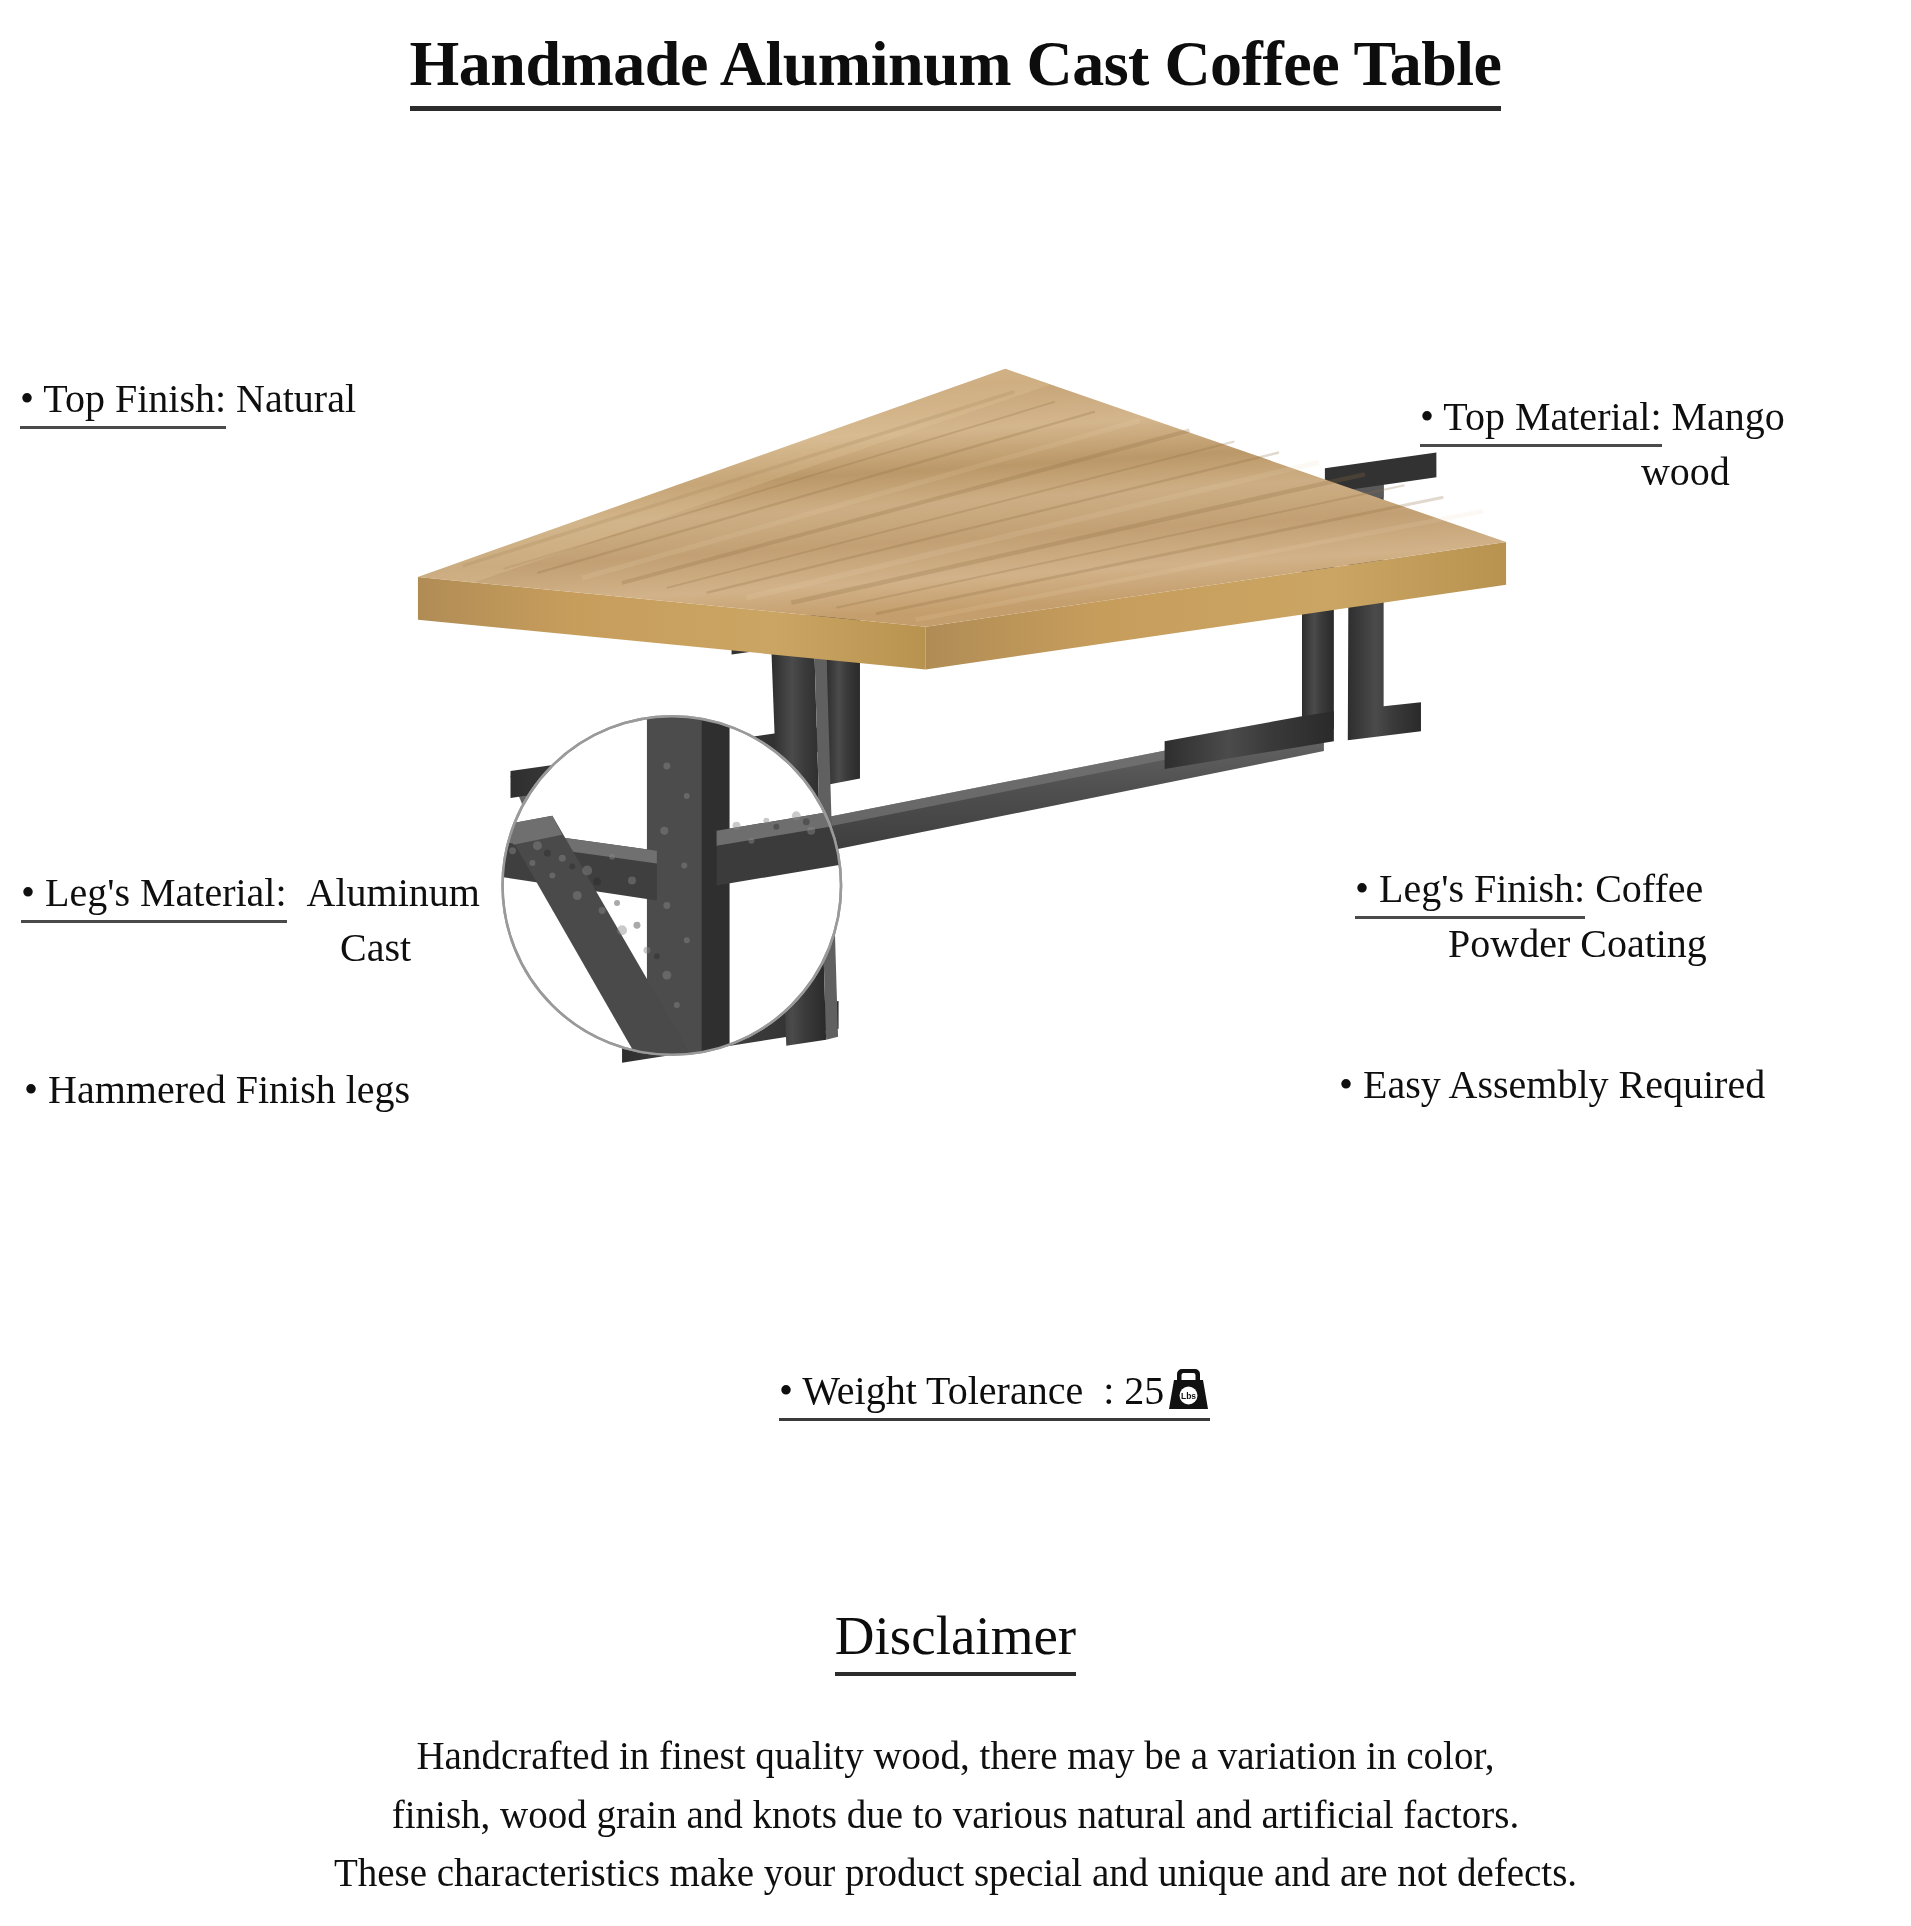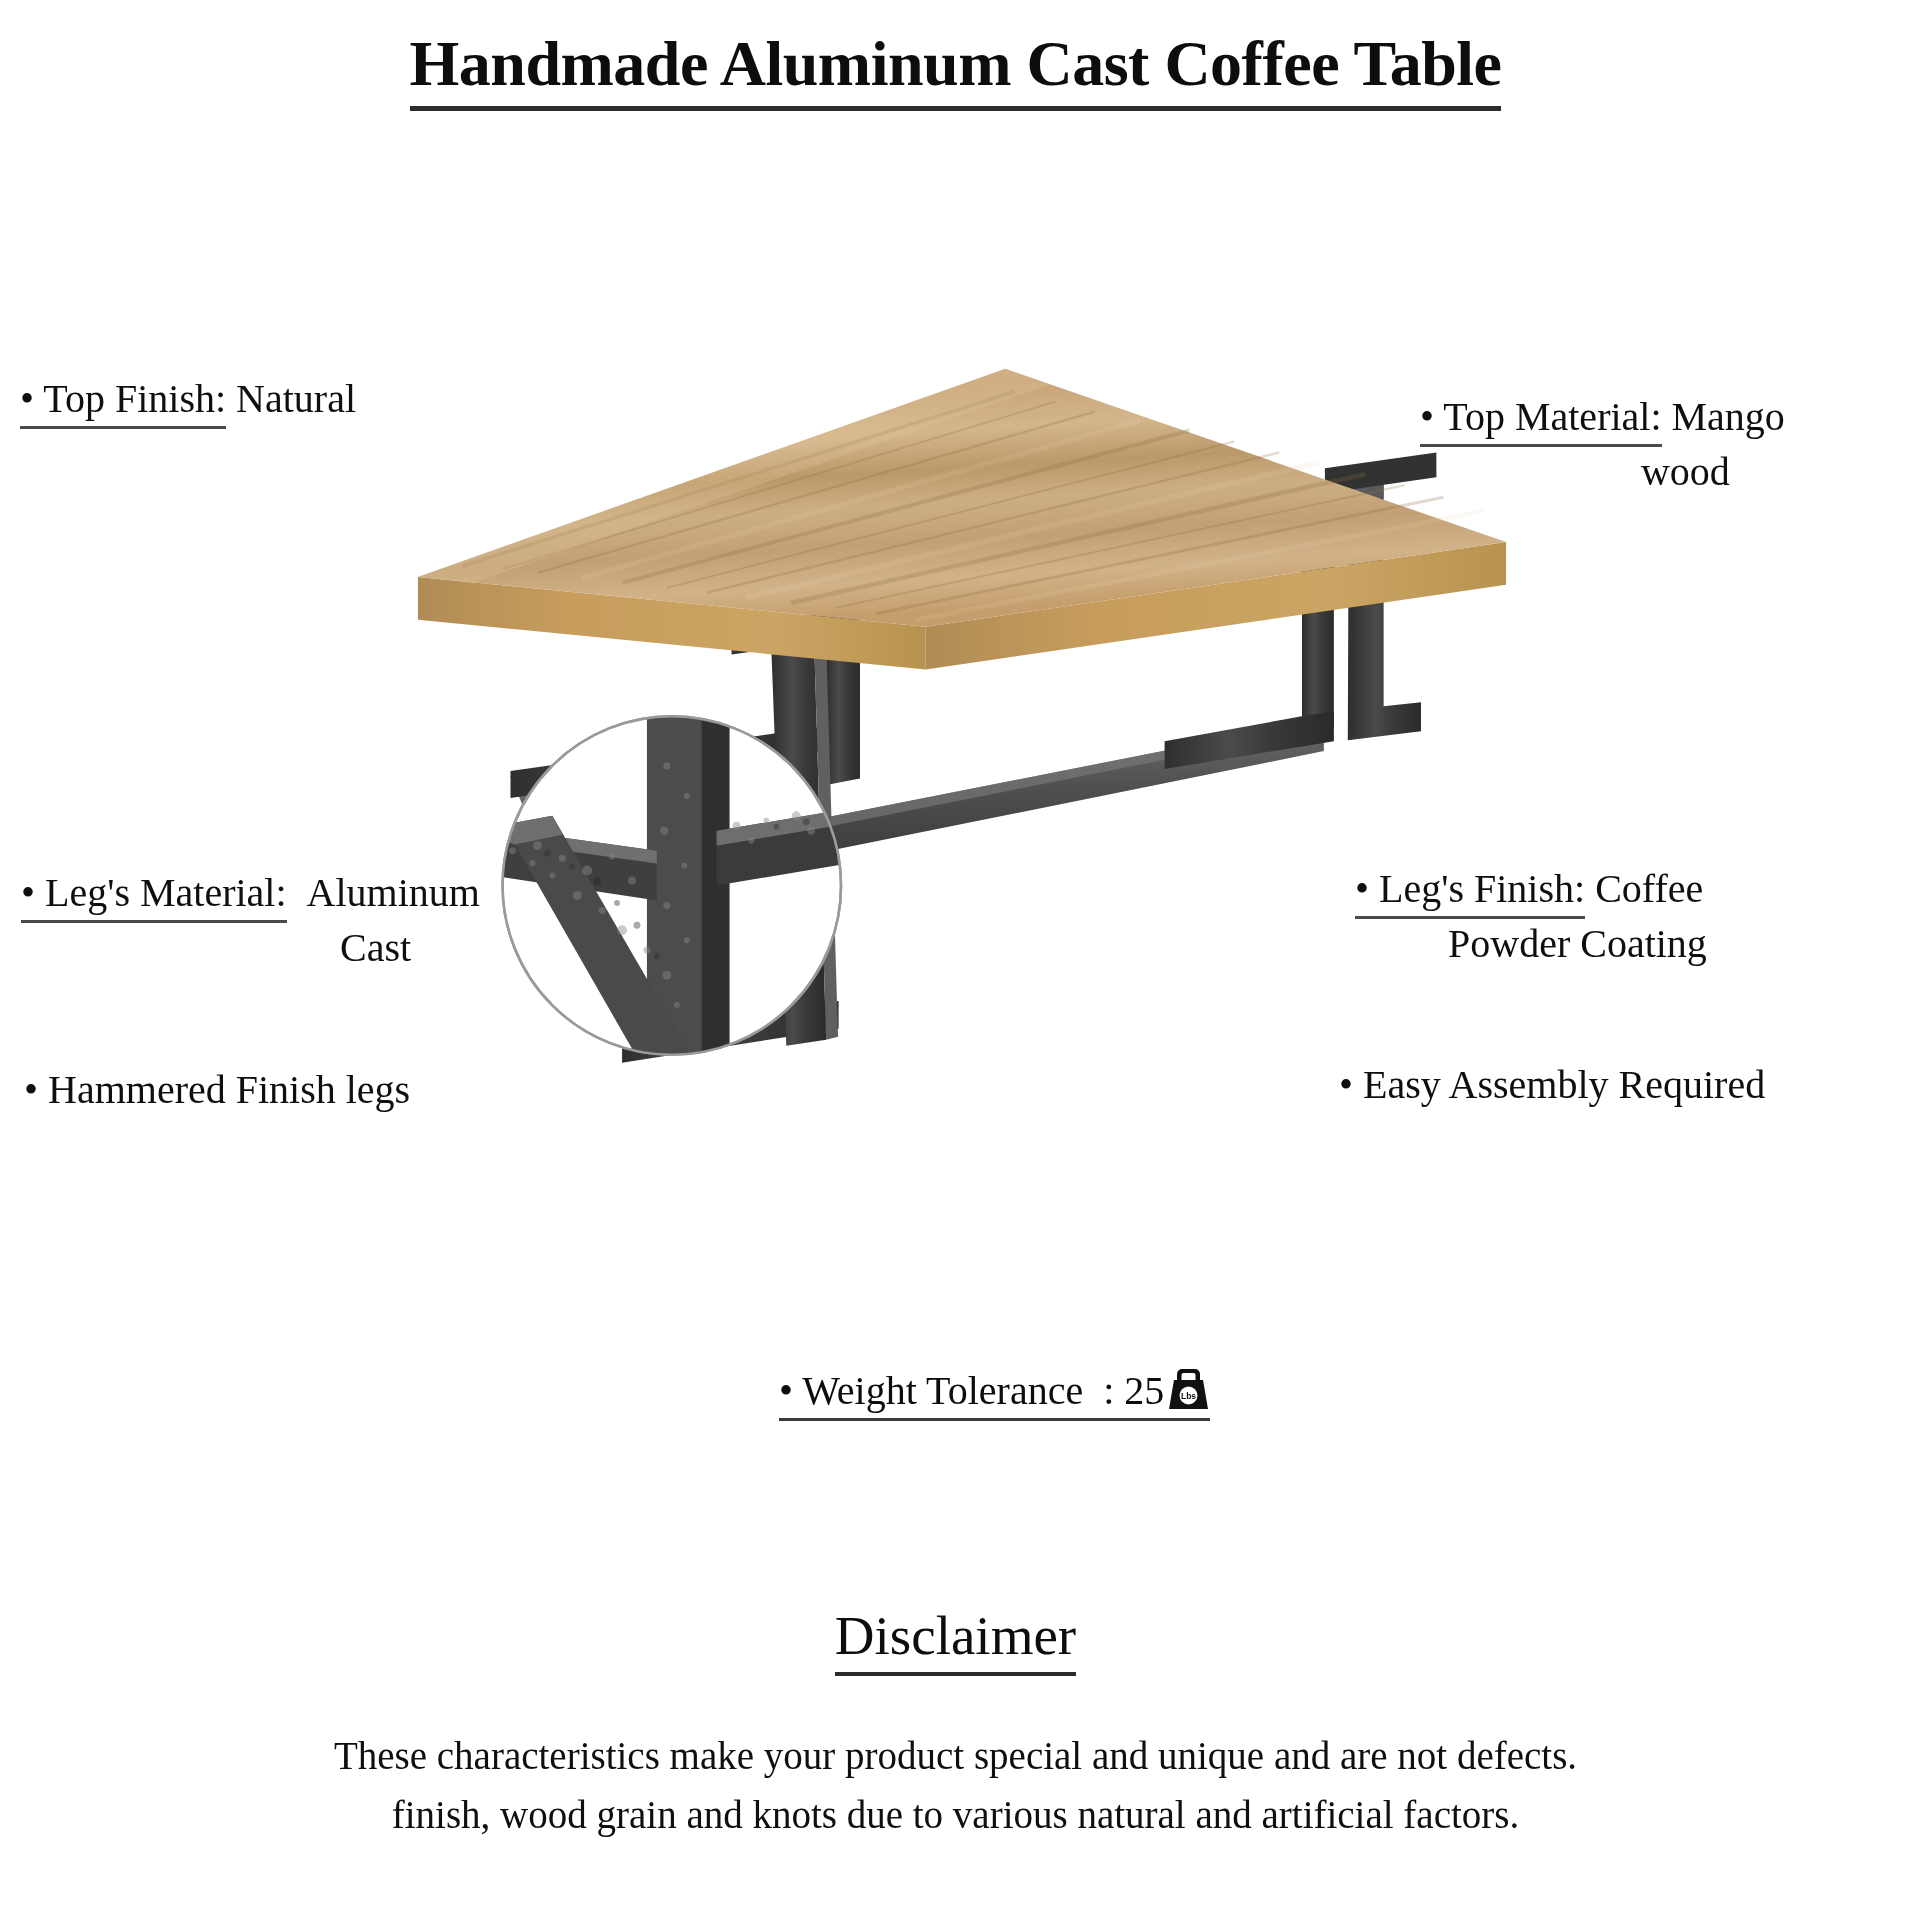--- a/index.html
+++ b/index.html
@@ -325,16 +325,17 @@
           <text x="43" y="68" font-family="'Liberation Sans',sans-serif" font-size="17" font-weight="bold" fill="#111" text-anchor="middle">Lbs</text>
         </svg></span>
   </span>
 </div>
 
 <div id="disclaimer-heading">
   <span>Disclaimer</span>
 </div>
 
 <div id="disclaimer-body">
+  <span class="dline">Handcrafted in finest quality wood, there may be a variation in color,</span>
+  <span class="dline">finish, wood grain and knots due to various natural and artificial factors.</span>
   <span class="dline">These characteristics make your product special and unique and are not defects.</span>
-  <span class="dline">finish, wood grain and knots due to various natural and artificial factors.</span>
 </div>
 
 
 </body></html>

